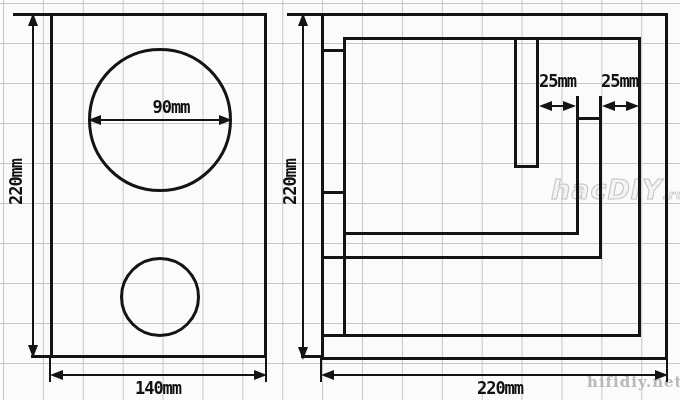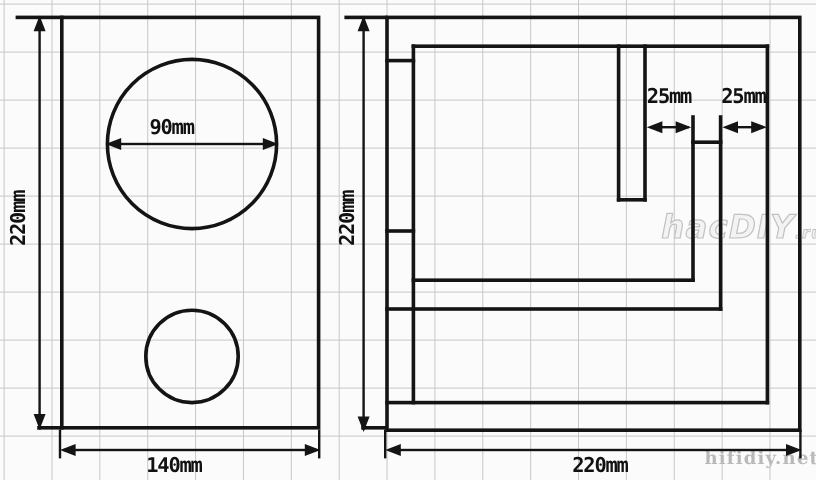--- a/index.html
+++ b/index.html
@@ -53,30 +53,30 @@
 
     <div class="seg" style="left:32px;top:15px;width:2px;height:343px;"></div>
     <div class="ah ah-u" style="left:28px;top:13px;"></div>
     <div class="ah ah-d" style="left:28px;top:345px;"></div>
     <div class="dim dim-v" style="left:-17px;top:173px;width:66px;height:18px;">220mm</div>
 
     <div class="circ" style="left:88px;top:48px;width:138px;height:138px;"></div>
     <div class="seg" style="left:92px;top:119px;width:136px;height:2px;"></div>
     <div class="ah ah-l" style="left:88px;top:115px;"></div>
     <div class="ah ah-r" style="left:219px;top:115px;"></div>
-    <div class="dim" style="left:108px;top:98px;width:70px;">90mm</div>
+    <div class="dim" style="left:136px;top:98px;width:70px;">90mm</div>
 
     <div class="circ" style="left:120px;top:257px;width:74px;height:74px;"></div>
 
     <div class="seg" style="left:49px;top:358px;width:2px;height:24px;"></div>
     <div class="seg" style="left:265px;top:358px;width:2px;height:24px;"></div>
     <div class="seg" style="left:53px;top:374px;width:211px;height:2px;"></div>
     <div class="ah ah-l" style="left:50px;top:370px;"></div>
     <div class="ah ah-r" style="left:254px;top:370px;"></div>
-    <div class="dim" style="left:95px;top:379px;width:100px;">140mm</div>
+    <div class="dim" style="left:108px;top:379px;width:100px;">140mm</div>
   </section>
 
   <section>
 
     <div class="rect" style="left:321px;top:13px;width:347px;height:347px;"></div>
     <div class="seg" style="left:287px;top:13px;width:36px;height:3px;"></div>
     <div class="seg" style="left:301px;top:355px;width:22px;height:3px;"></div>
 
     <div class="seg" style="left:343px;top:37px;width:298px;height:3px;"></div>
     <div class="seg" style="left:343px;top:37px;width:3px;height:300px;"></div>

